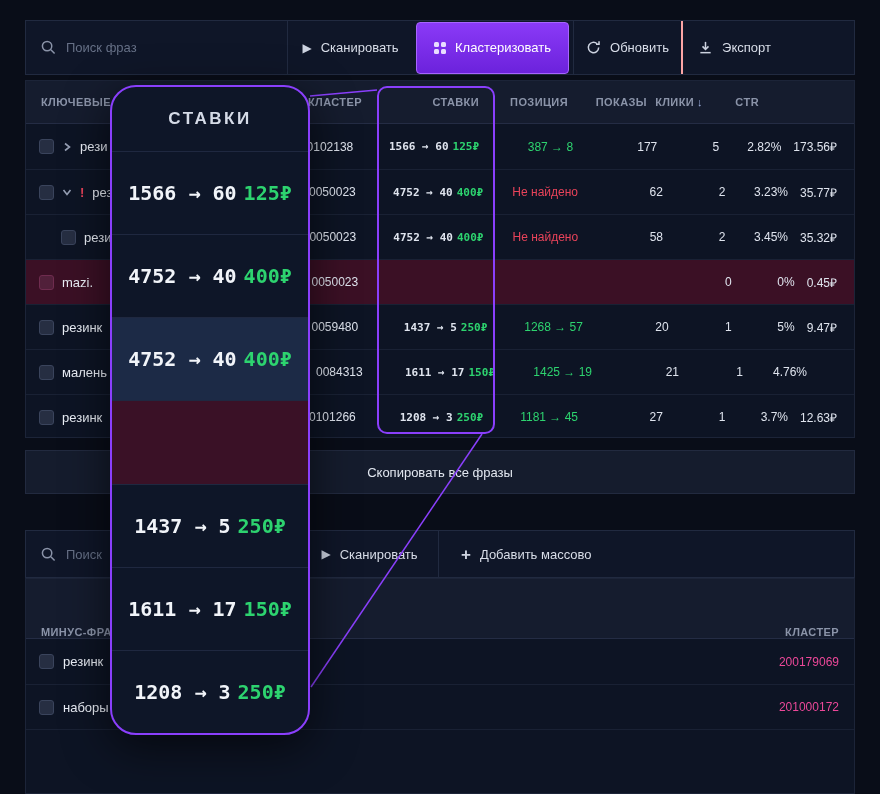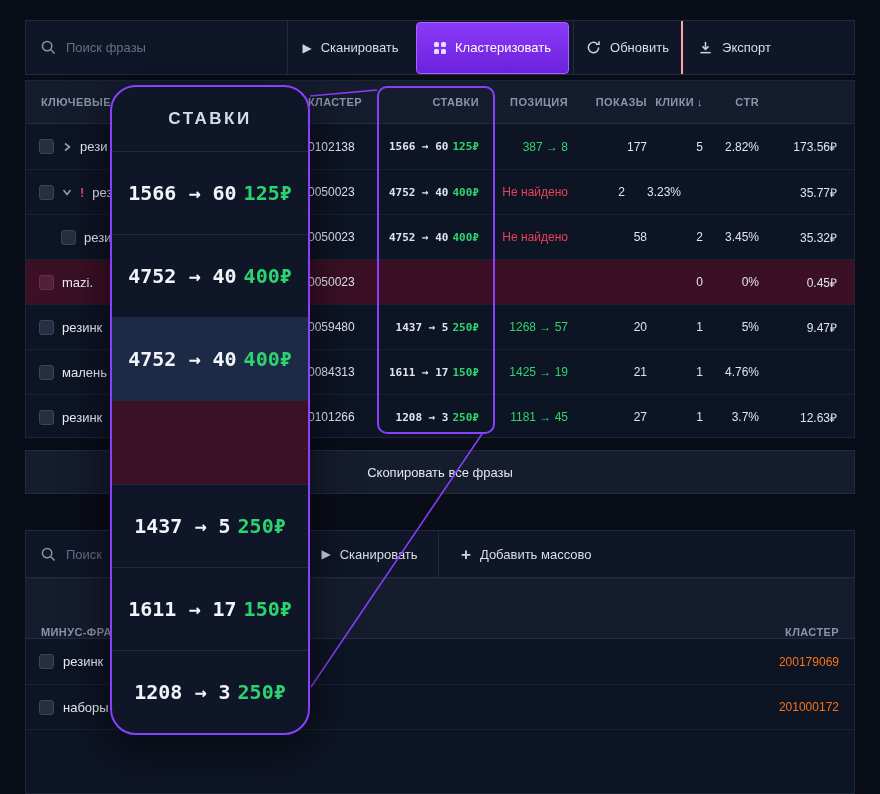--- a/index.html
+++ b/index.html
@@ -29,21 +29,21 @@
   .btn-export  { width:105px; border-left:2px solid #fca5a5; }
   .grid-ic { display:grid; grid-template-columns:5px 5px; gap:2px; }
   .grid-ic i { width:5px; height:5px; background:#e9ddff; border-radius:1.5px; display:block; }
   .glyph { font-size:12px; color:#cdd3e0; line-height:1; }
   .glyph-plus { font-size:17px; font-weight:bold; }
 
   
   .table1 { top: 80px; height: 358px; background:#0d1424; border:1px solid #1c2438; }
   .thead { display:flex; height:43px; align-items:center; background:#151c2e; border-bottom:1px solid #242c44;
            font-size:11px; font-weight:bold; letter-spacing:.4px; color:#8b94a9; }
-  .trow { display:flex; height:45px; align-items:flex-end; font-size:12px; color:#dfe4ee; }
+  .trow { display:flex; height:45px; align-items:flex-end; font-size:12px; color:#dfe4ee;gap:8px; }
   .trow + .trow { border-top:1px solid #192134; }
   .trow.danger { background:#3b1025; }
   .trow.danger .cb { background:#51203a; border-color:#6f2c4f; }
   .c { display:flex; align-items:center; height:100%; }
   .c-key    { width:260px; padding-left:13px; gap:8px; }
   .c-key.child { padding-left:35px; }
   .c-cluster{ width:90px;  padding-left:22px; }
   .c-bids   { width:115px; padding-right:12px; justify-content:flex-end; gap:4px;
               font-family:"DejaVu Sans Mono", monospace; font-weight:bold; font-size:11px; }
   .c-pos    { width:82px;  padding-right:5px;  justify-content:flex-end; }
@@ -72,21 +72,21 @@
 
   
   .table2 { top:578px; height:216px; background:#0d1424; border:1px solid #1c2438; overflow:hidden; }
   .thead2 { display:flex; height:60px; align-items:flex-end; padding-top:16px; background:#151c2e; border-bottom:1px solid #242c44;
             font-size:11px; font-weight:bold; letter-spacing:.4px; color:#8b94a9; }
   .h-minus { flex:1; padding-left:15px; }
   .h-cluster2 { padding-right:15px; }
   .trow2 { display:flex; height:45px; align-items:center; font-size:12px; }
   .trow2 + .trow2 { border-top:1px solid #192134; }
   .p-cell { flex:1; display:flex; align-items:center; gap:9px; padding-left:13px; font-size:13px; color:#eaeef6; }
-  .cl-cell { padding-right:15px; color:#f97316;margin-left:38px; }
+  .cl-cell { padding-right:15px; color:#ec4899;margin-left:38px; }
   .trow2.partial { height:21px; border-top:1px solid #192134; }
 
   
   .callout {
     position:absolute; left:110px; top:85px; width:200px; height:650px; z-index:50;
     background:#0e1628; border:2px solid #8a3ffc; border-radius:26px;
     display:flex; flex-direction:column; overflow:hidden;
     box-shadow: 0 12px 45px rgba(0,0,0,.6);
   }
   .callout-title { height:64px; flex:none; display:flex; align-items:center; justify-content:center;
@@ -108,21 +108,21 @@
 <body>
 
 <div class="stage">
 
   <div class="panel toolbar1">
     <div class="search">
       <svg width="15" height="15" viewBox="0 0 16 16">
           <circle cx="6.5" cy="6.5" r="5" fill="none" stroke="#8a93a8" stroke-width="1.6"></circle>
           <line x1="10.5" y1="10.5" x2="14.5" y2="14.5" stroke="#8a93a8" stroke-width="1.6"></line>
         </svg>
-      <span class="ph">Поиск фразы</span>
+      <span class="ph">Поиск фраз</span>
     </div>
     <div class="tbtn btn-scan1">
       <span class="glyph">▶</span>
       <span>Сканировать</span>
     </div>
     <div class="cluster-btn">
       <span class="grid-ic">
           <i></i>
           <i></i>
           <i></i>
@@ -189,20 +189,21 @@
           </svg>
         <span class="marker">!</span>
         <span class="kw">рез</span>
       </div>
       <div class="c c-cluster">0050023</div>
       <div class="c c-bids">
           <span>4752 → 40</span>
           <span class="green">400₽</span>
         </div>
       <div class="c c-pos red">Не найдено</div>
+      <div class="c c-shows">62</div>
       <div class="c c-clicks">2</div>
       <div class="c c-ctr">3.23%</div>
       <div class="c c-cost">35.77₽</div>
     </div>
 
     <div class="trow">
       <div class="c c-key child">
         <span class="cb"></span>
         <span class="kw">резин</span>
       </div>

